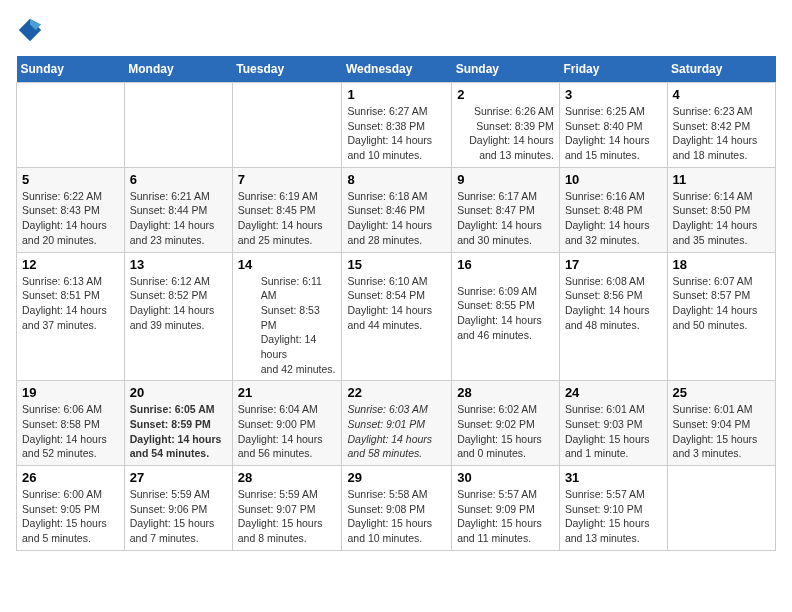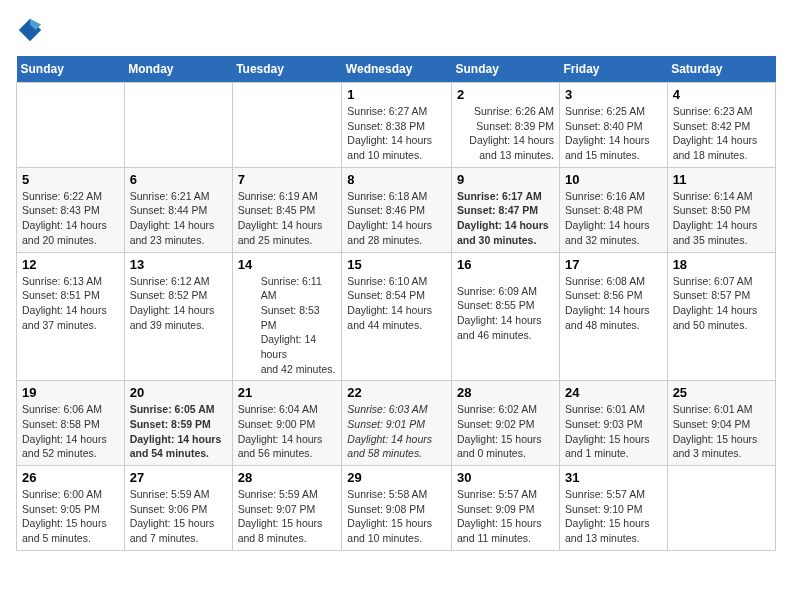--- a/index.html
+++ b/index.html
@@ -178,21 +178,21 @@
         </td>
         <td>
           <span class="day-number">8</span>
           <div class="day-info" style="white-space: pre-line;">Sunrise: 6:18 AM
 Sunset: 8:46 PM
 Daylight: 14 hours
 and 28 minutes.</div>
         </td>
         <td>
           <span class="day-number">9</span>
-          <div class="day-info" style="white-space: pre-line; font-weight: bold;">Sunrise: 6:17 AM
+          <div class="day-info" style="white-space: pre-line;">Sunrise: 6:17 AM
 Sunset: 8:47 PM
 Daylight: 14 hours
 and 30 minutes.</div>
         </td>
         <td>
           <span class="day-number">10</span>
           <div class="day-info" style="white-space: pre-line;">Sunrise: 6:16 AM
 Sunset: 8:48 PM
 Daylight: 14 hours
 and 32 minutes.</div>

